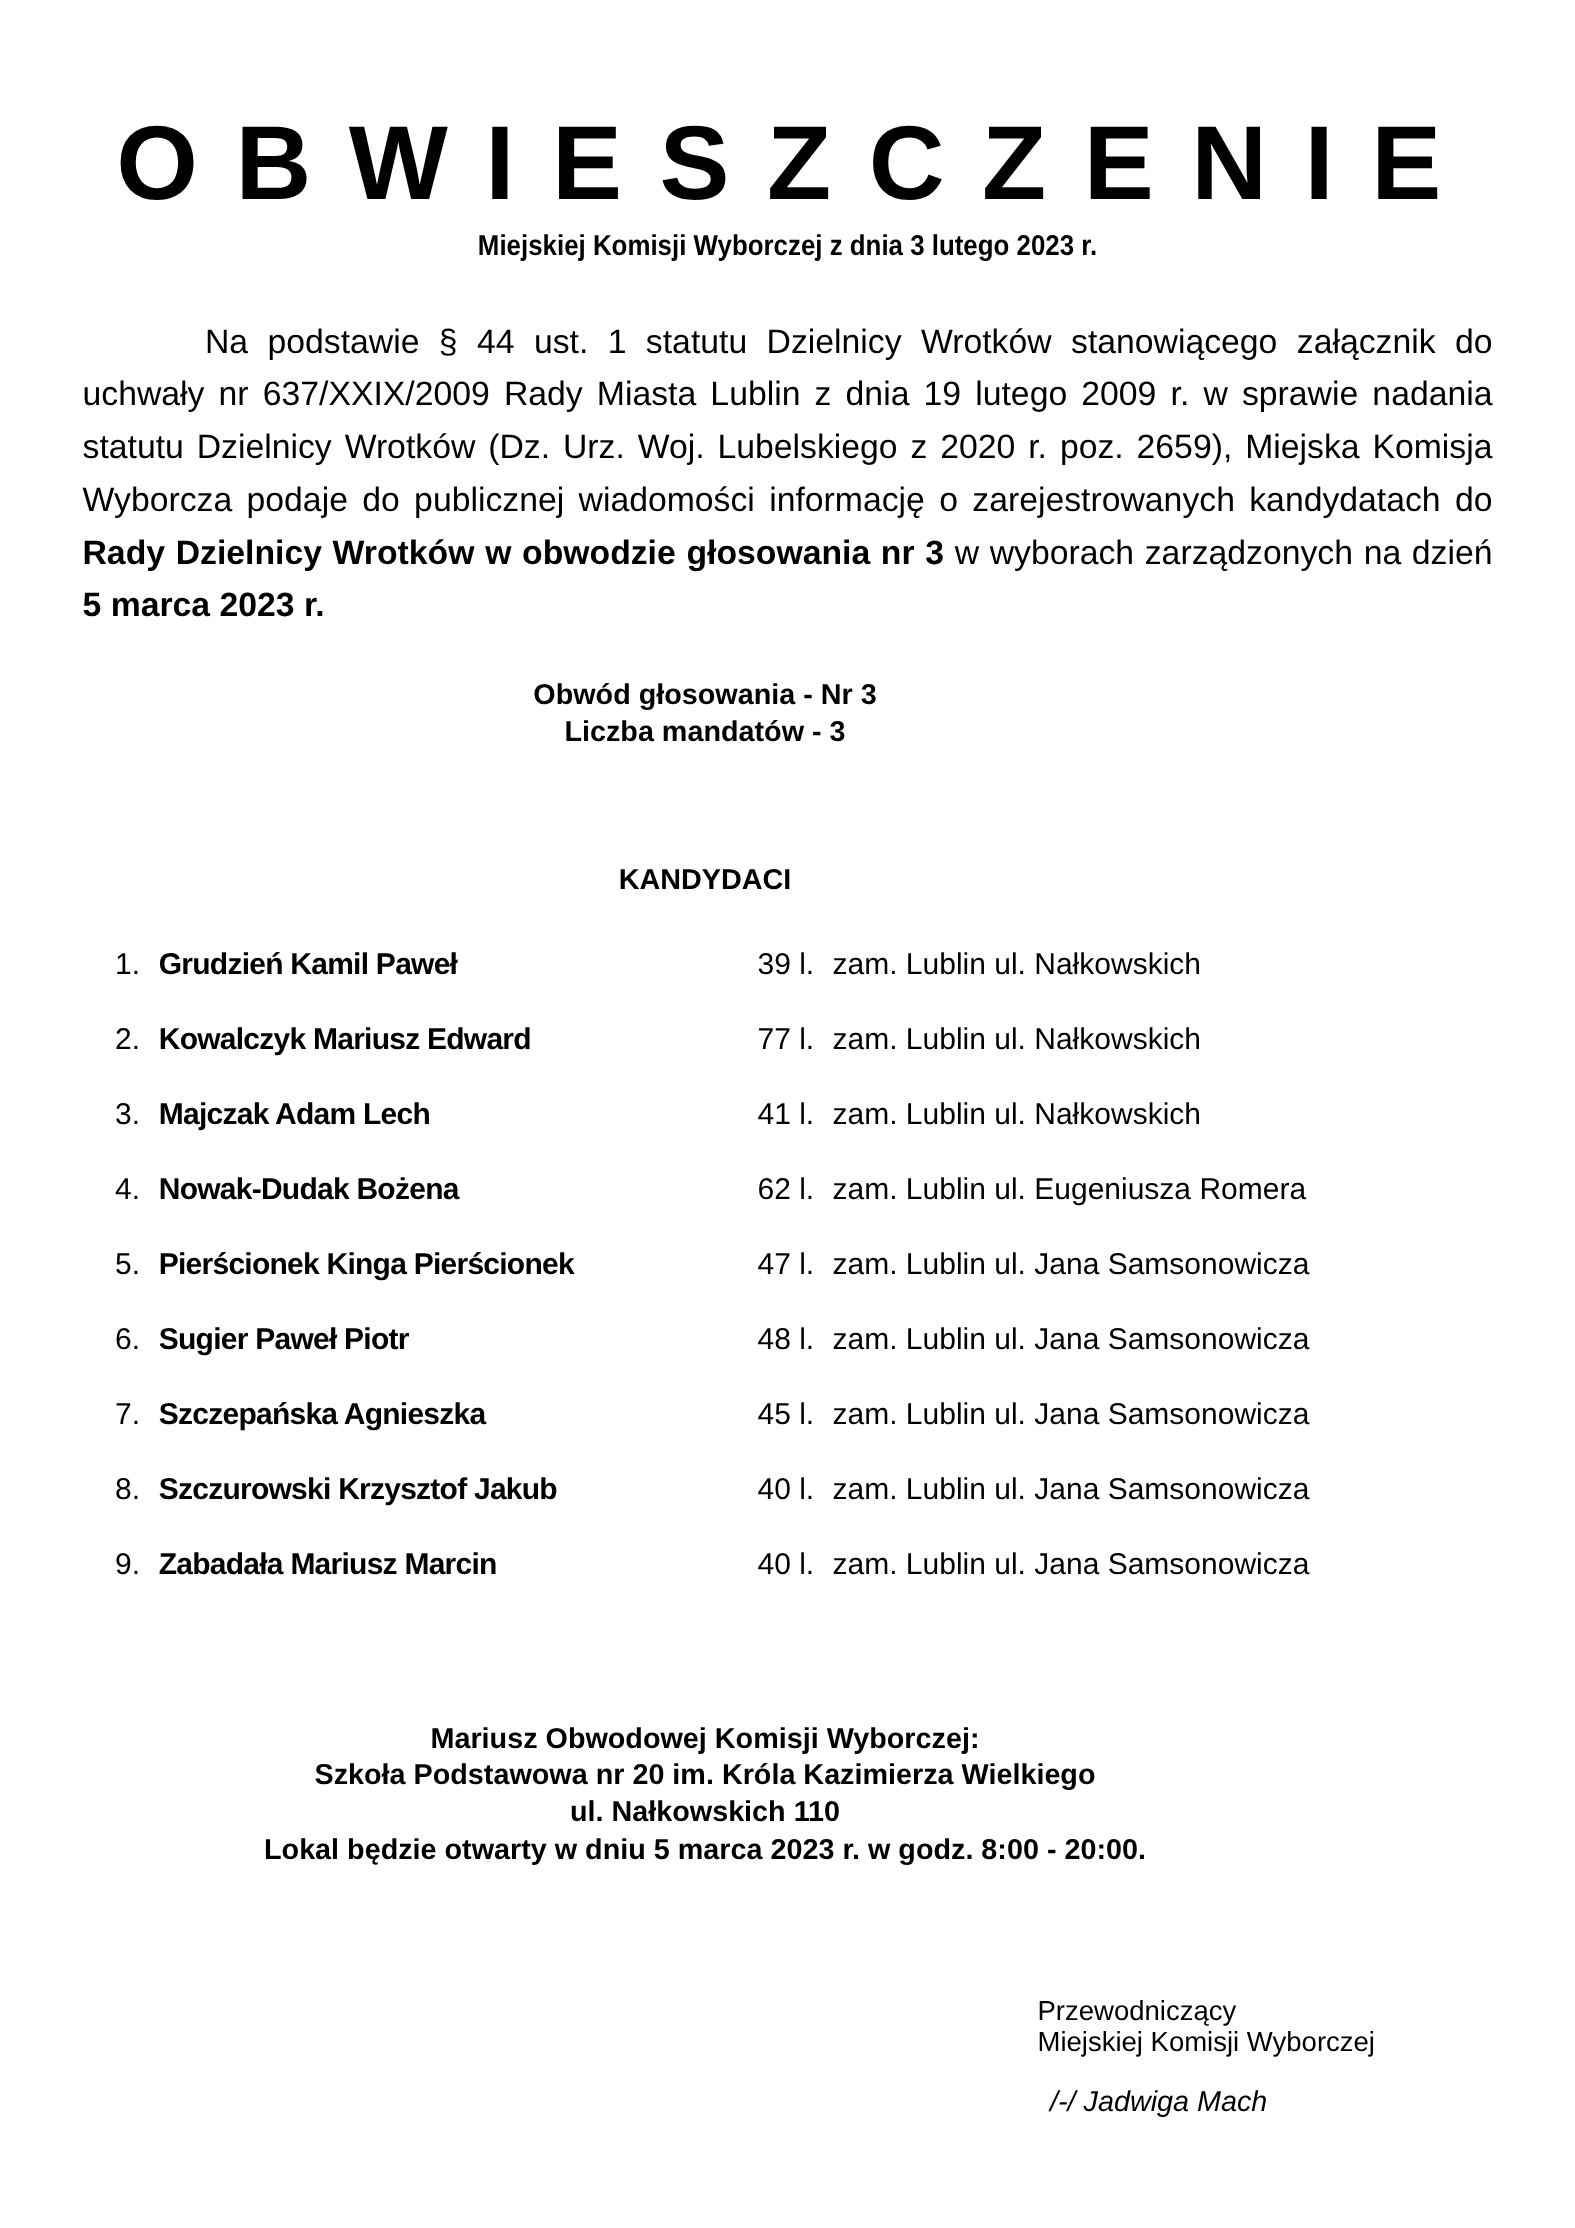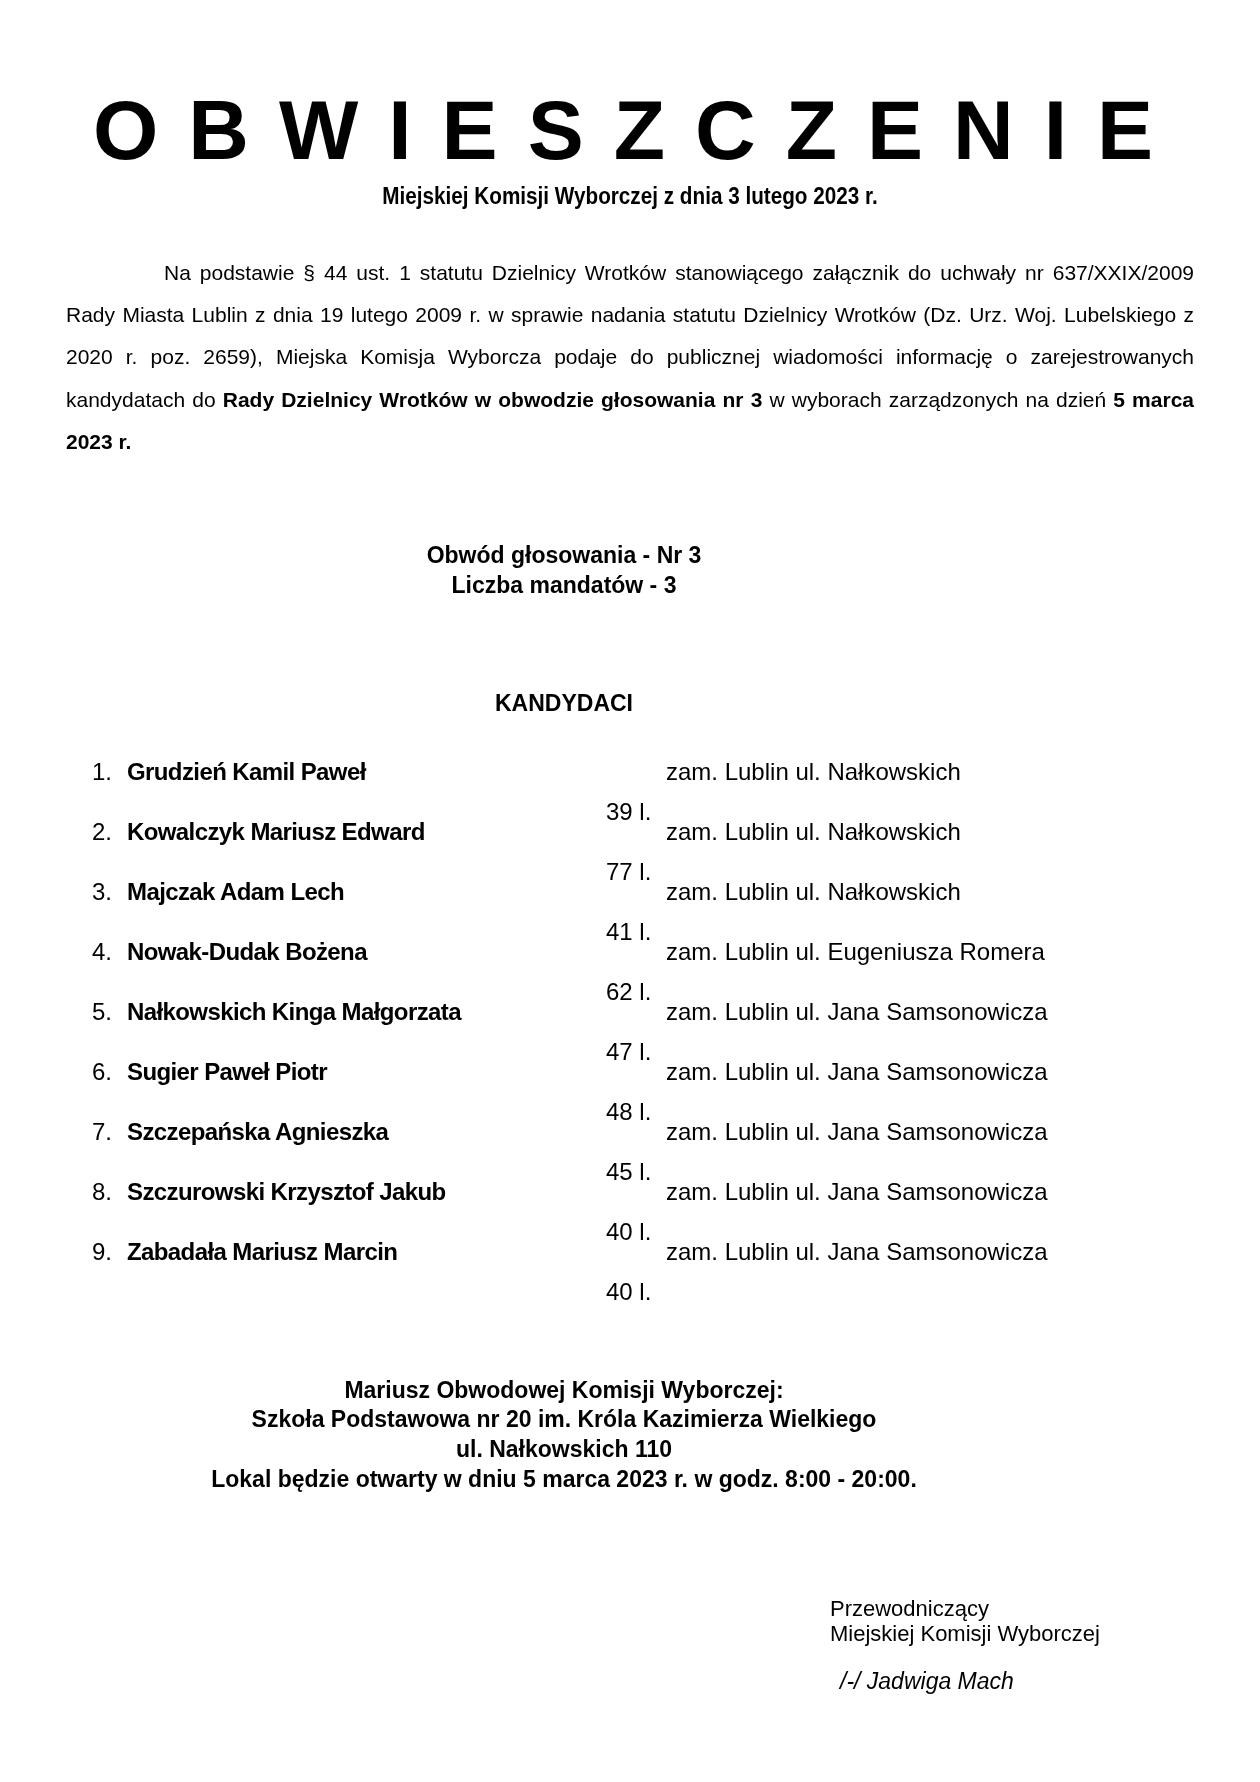--- a/index.html
+++ b/index.html
@@ -1,26 +1,26 @@
 <!DOCTYPE html>
 <html><head>
 <meta charset="utf-8">
 <style>
   html, body { margin:0; padding:0; background:#ffffff; }
   body { width:1260px; height:1782px; position:relative; overflow:hidden; color:#000; font-family:"Liberation Sans", sans-serif; }
   .abs { position:absolute; }
   .title { left:0; width:1260px; top:88px; text-align:center; font-weight:bold; font-size:84px; letter-spacing:30px; line-height:84px; padding-left:16px; box-sizing:border-box; }
   .subtitle { left:0; width:1260px; top:183px; text-align:center; font-weight:bold; font-size:23px; transform:scaleX(0.9); }
-  .para { left:66px; width:1128px; top:252px; font-size:21px; line-height:42.2px; text-align:justify; transform-origin:left top; }
+  .para { left:66px; width:1128px; top:252px; font-size:27px; line-height:42.2px; text-align:justify; transform-origin:left top; }
   .para .indent { display:inline-block; width:98px; }
   .center-bold { left:0; width:1128px; text-align:center; font-weight:bold; font-size:23px; line-height:30px; }
   .row { position:absolute; left:0; width:1260px; height:34px; font-size:24px; }
   .row .num { position:absolute; left:92px; }
   .row .name { position:absolute; left:127px; font-weight:bold; letter-spacing:-0.6px; font-size:24px; }
-  .row .age { position:absolute; left:606px;margin-top:40px; }
+  .row .age { position:absolute; left:606px; }
   .row .addr { position:absolute; left:666px; }
   .sig { font-size:22px; line-height:25px; }
   .sig-name { font-size:23px; font-style:italic; }
 </style>
 </head>
 <body>
 
 <div class="abs title">OBWIESZCZENIE</div>
 <div class="abs subtitle">Miejskiej Komisji Wyborczej z dnia 3 lutego 2023 r.</div>
 
@@ -51,21 +51,21 @@
       <span class="addr">zam. Lublin ul. Nałkowskich</span>
     </div>
   <div class="row" style="top:938px">
       <span class="num">4.</span>
       <span class="name">Nowak-Dudak Bożena</span>
       <span class="age">62 l.</span>
       <span class="addr">zam. Lublin ul. Eugeniusza Romera</span>
     </div>
   <div class="row" style="top:998px">
       <span class="num">5.</span>
-      <span class="name">Nałkowskich Kinga Małgorzata</span>
+      <span class="name">Pierścionek Kinga Pierścionek</span>
       <span class="age">47 l.</span>
       <span class="addr">zam. Lublin ul. Jana Samsonowicza</span>
     </div>
   <div class="row" style="top:1058px">
       <span class="num">6.</span>
       <span class="name">Sugier Paweł Piotr</span>
       <span class="age">48 l.</span>
       <span class="addr">zam. Lublin ul. Jana Samsonowicza</span>
     </div>
   <div class="row" style="top:1118px">

